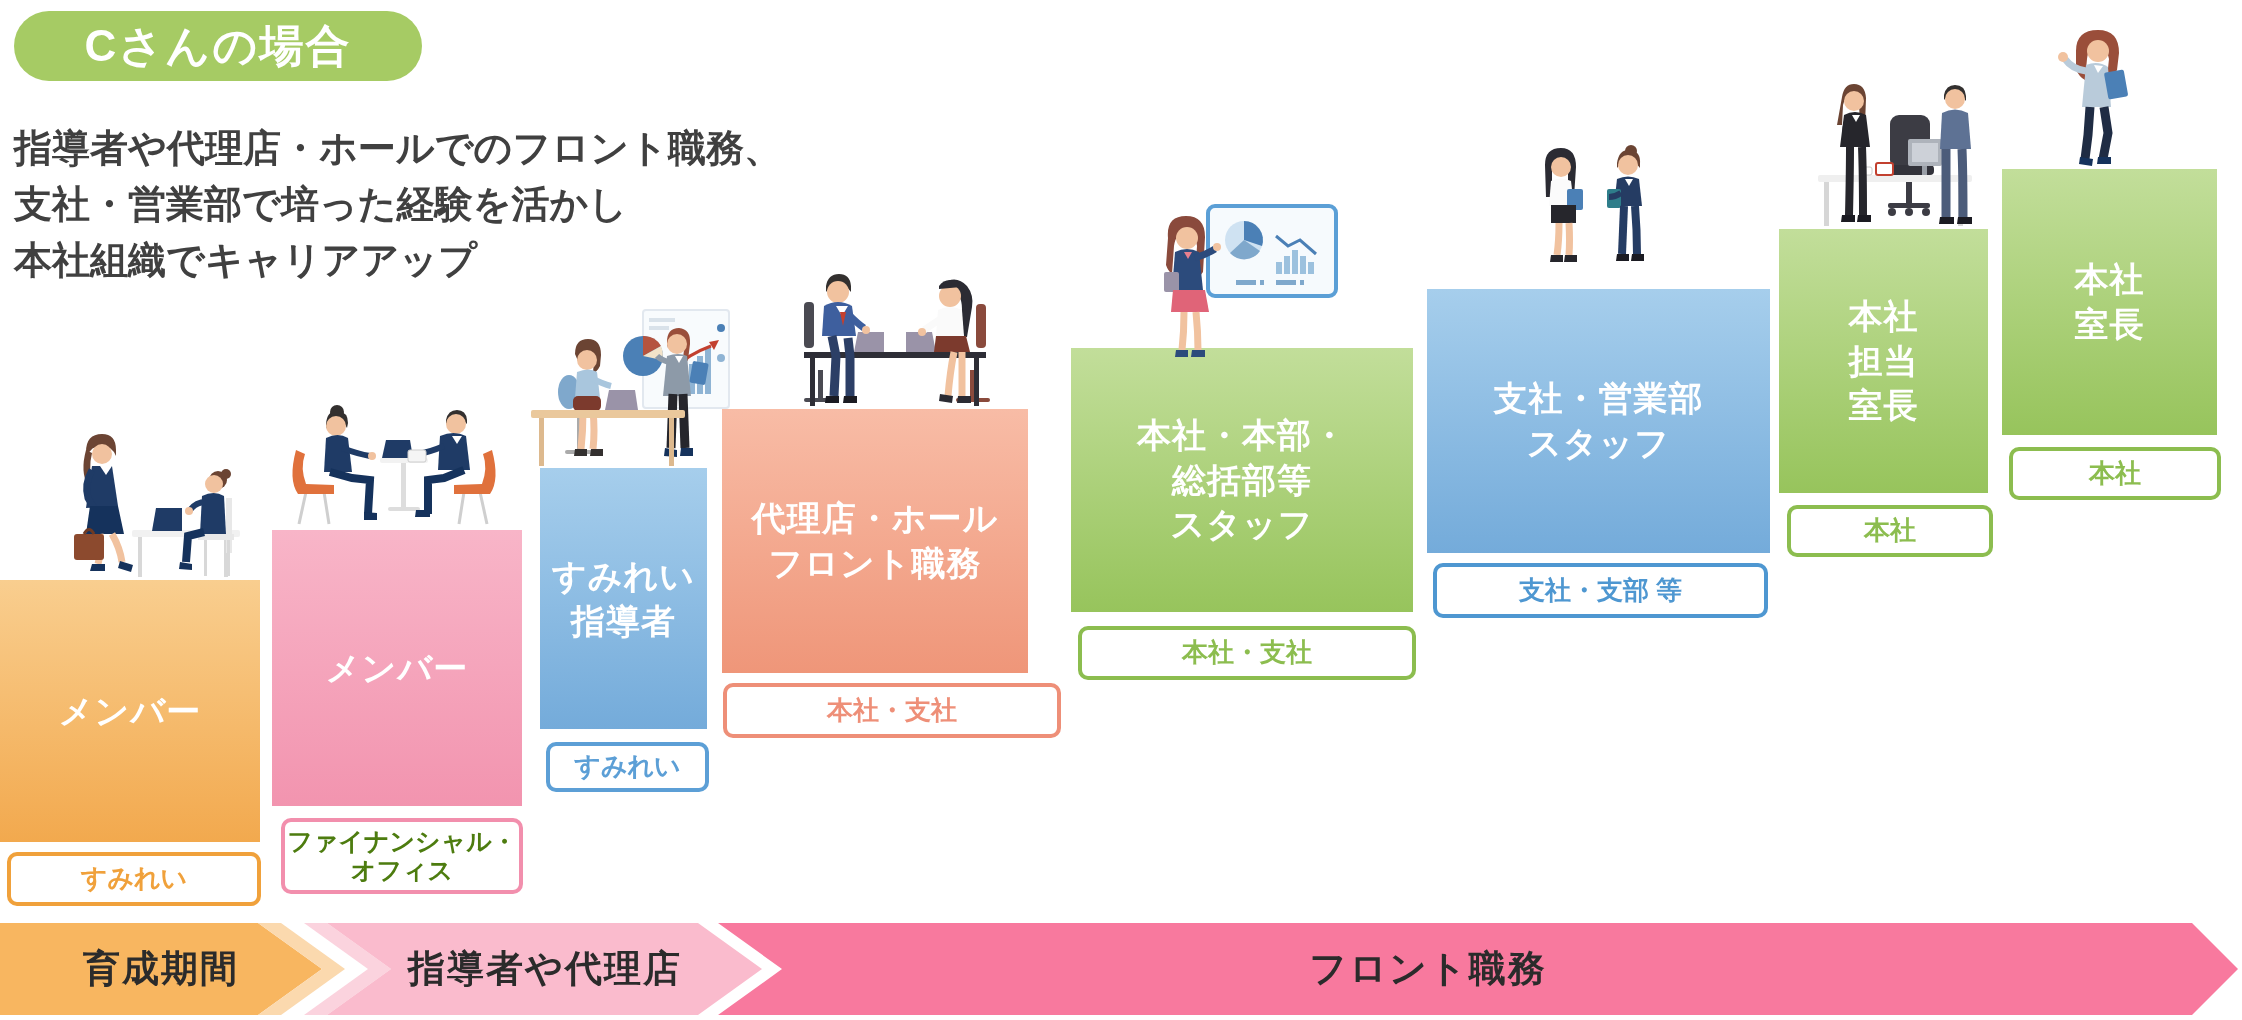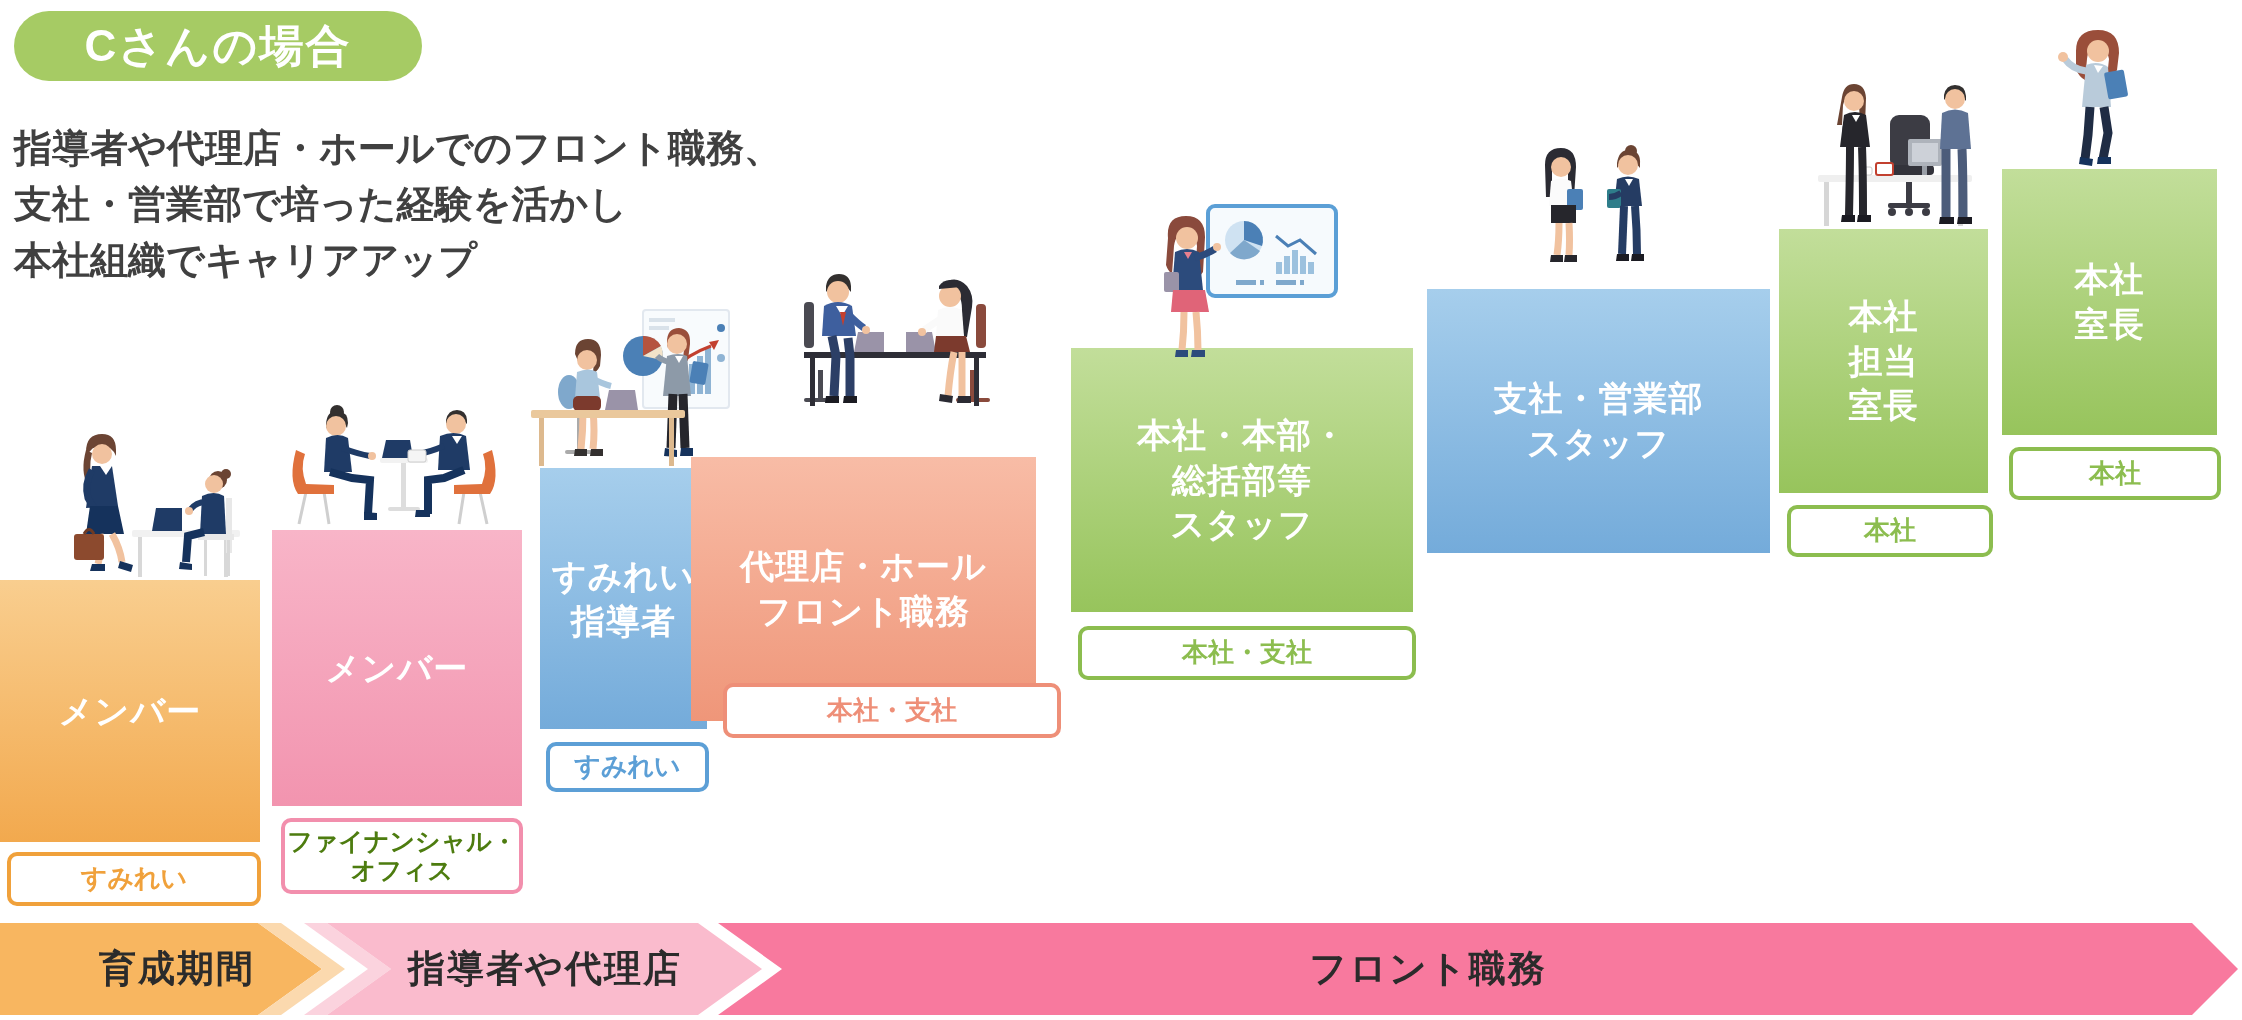--- a/index.html
+++ b/index.html
@@ -12,21 +12,21 @@
   .badge span{color:#fff;font-size:44px;font-weight:bold;letter-spacing:2px;}
   .description{position:absolute;left:14px;top:120px;width:820px;color:#404040;
                font-size:38px;font-weight:bold;line-height:56px;}
 
   
   .step{position:absolute;display:flex;align-items:center;justify-content:center;text-align:center;}
   .step .step-title{color:#fff;font-size:34px;font-weight:bold;line-height:1.32;white-space:pre-line;letter-spacing:1px;}
   .step1{left:0;top:580px;width:260px;height:262px;background:linear-gradient(180deg,#F9CE8F,#F2A94E);}
   .step2{left:272px;top:530px;width:250px;height:276px;background:linear-gradient(180deg,#F8B5C8,#F294AF);}
   .step3{left:540px;top:468px;width:167px;height:261px;background:linear-gradient(180deg,#A6CEEC,#74ABDA);}
-  .step4{left:691px;top:409px;width:345px;height:264px;background:linear-gradient(180deg,#F8BCA6,#EF9679);margin-top:48px;}
+  .step4{left:722px;top:409px;width:306px;height:264px;background:linear-gradient(180deg,#F8BCA6,#EF9679);}
   .step5{left:1071px;top:348px;width:342px;height:264px;background:linear-gradient(180deg,#C2DE9A,#97C45C);}
   .step6{left:1427px;top:289px;width:343px;height:264px;background:linear-gradient(180deg,#A6CEEC,#74ABDA);}
   .step7{left:1779px;top:229px;width:209px;height:264px;background:linear-gradient(180deg,#C2DE9A,#97C45C);}
   .step8{left:2002px;top:169px;width:215px;height:266px;background:linear-gradient(180deg,#C2DE9A,#97C45C);}
 
   
   .tag{position:absolute;background:#fff;border-radius:10px;display:flex;align-items:center;justify-content:center;
        text-align:center;font-weight:bold;font-size:26px;line-height:1.15;white-space:pre-line;}
   .tag1{left:7px;top:852px;width:246px;height:46px;border:4px solid #F0A13B;color:#F0A13B;}
   .tag2{left:281px;top:818px;width:234px;height:68px;border:4px solid #F28FAD;color:#4d7c0f;font-size:25px;}
@@ -41,21 +41,21 @@
   .illus{position:absolute;}
   .il1{left:40px;top:418px;}  .il2{left:280px;top:392px;}
   .il3{left:525px;top:298px;} .il4{left:778px;top:262px;}
   .il5{left:1150px;top:198px;}.il6{left:1525px;top:137px;}
   .il7{left:1812px;top:81px;} .il8{left:2042px;top:21px;}
 
   
   .timeline{position:absolute;left:0;top:923px;width:2242px;height:92px;}
   .phase-label{position:absolute;top:923px;height:92px;display:flex;align-items:center;justify-content:center;
                font-size:37px;font-weight:bold;color:#2B2B2B;letter-spacing:2px;}
-  .phase-label.p1{left:0;width:322px;padding-left:16px;}
+  .phase-label.p1{left:0;width:322px;}
   .phase-label.p2{left:330px;width:430px;}
   .phase-label.p3{left:720px;width:1416px;}
 </style>
 </head>
 <body>
 
 <div class="stage">
 
   <div class="badge">
     <span>Cさんの場合</span>
@@ -98,20 +98,21 @@
     <div class="step-title">本社
 室長</div>
   </div>
 
   <div class="tag tag1"><span>すみれい</span></div>
   <div class="tag tag2"><span>ファイナンシャル・
 オフィス</span></div>
   <div class="tag tag3"><span>すみれい</span></div>
   <div class="tag tag4"><span>本社・支社</span></div>
   <div class="tag tag5"><span>本社・支社</span></div>
+  <div class="tag tag6"><span>支社・支部 等</span></div>
   <div class="tag tag7"><span>本社</span></div>
   <div class="tag tag8"><span>本社</span></div>
 
   <svg class="illus il1" width="220" height="162" viewBox="0 0 220 162">
     <rect x="92" y="112" width="108" height="7" rx="2" fill="#F1F1F1"></rect>
     <rect x="98" y="119" width="4" height="40" fill="#D8D8D8"></rect>
       <rect x="184" y="119" width="4" height="40" fill="#D8D8D8"></rect>
     <polygon points="116,90 142,90 142,113 112,113" fill="#1F3B66"></polygon>
     <path d="M46 34 q0 -18 16 -18 q14 0 14 16 l0 6 q-4 -10 -14 -10 q-12 0 -14 10 z" fill="#6B4433"></path>
     <path d="M46 32 q-6 22 2 36 l5 -3 q-5 -14 -1 -30 z" fill="#6B4433"></path>

